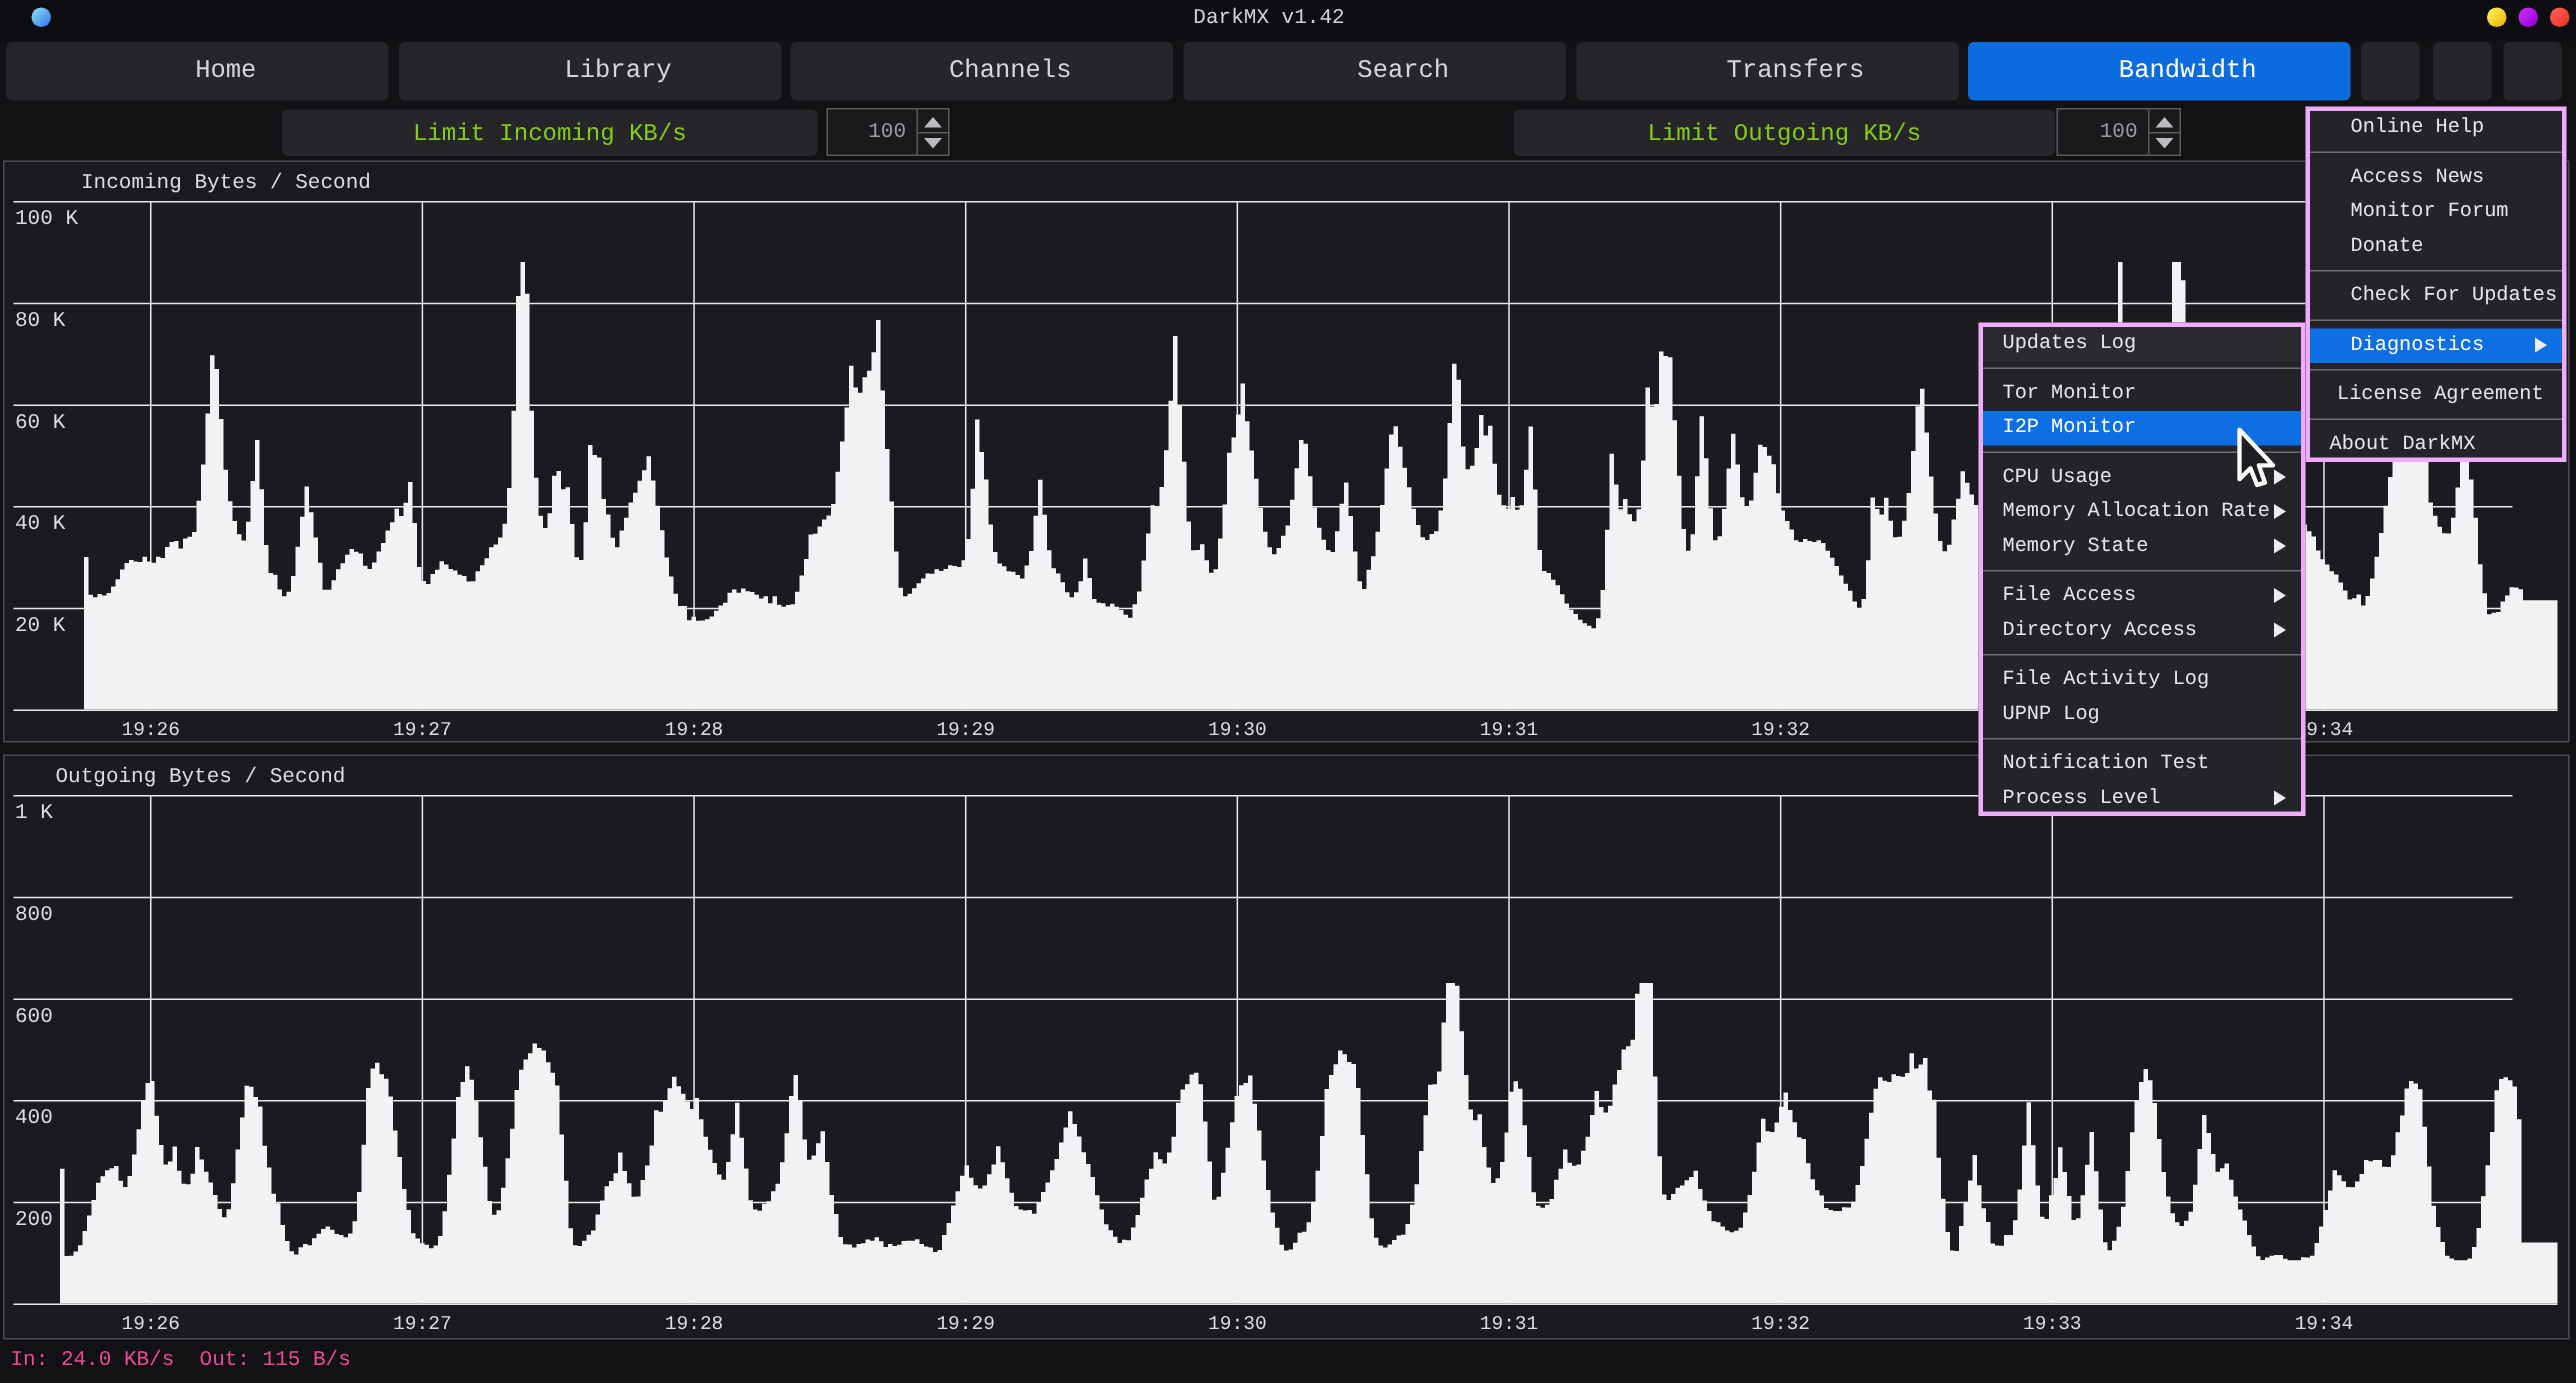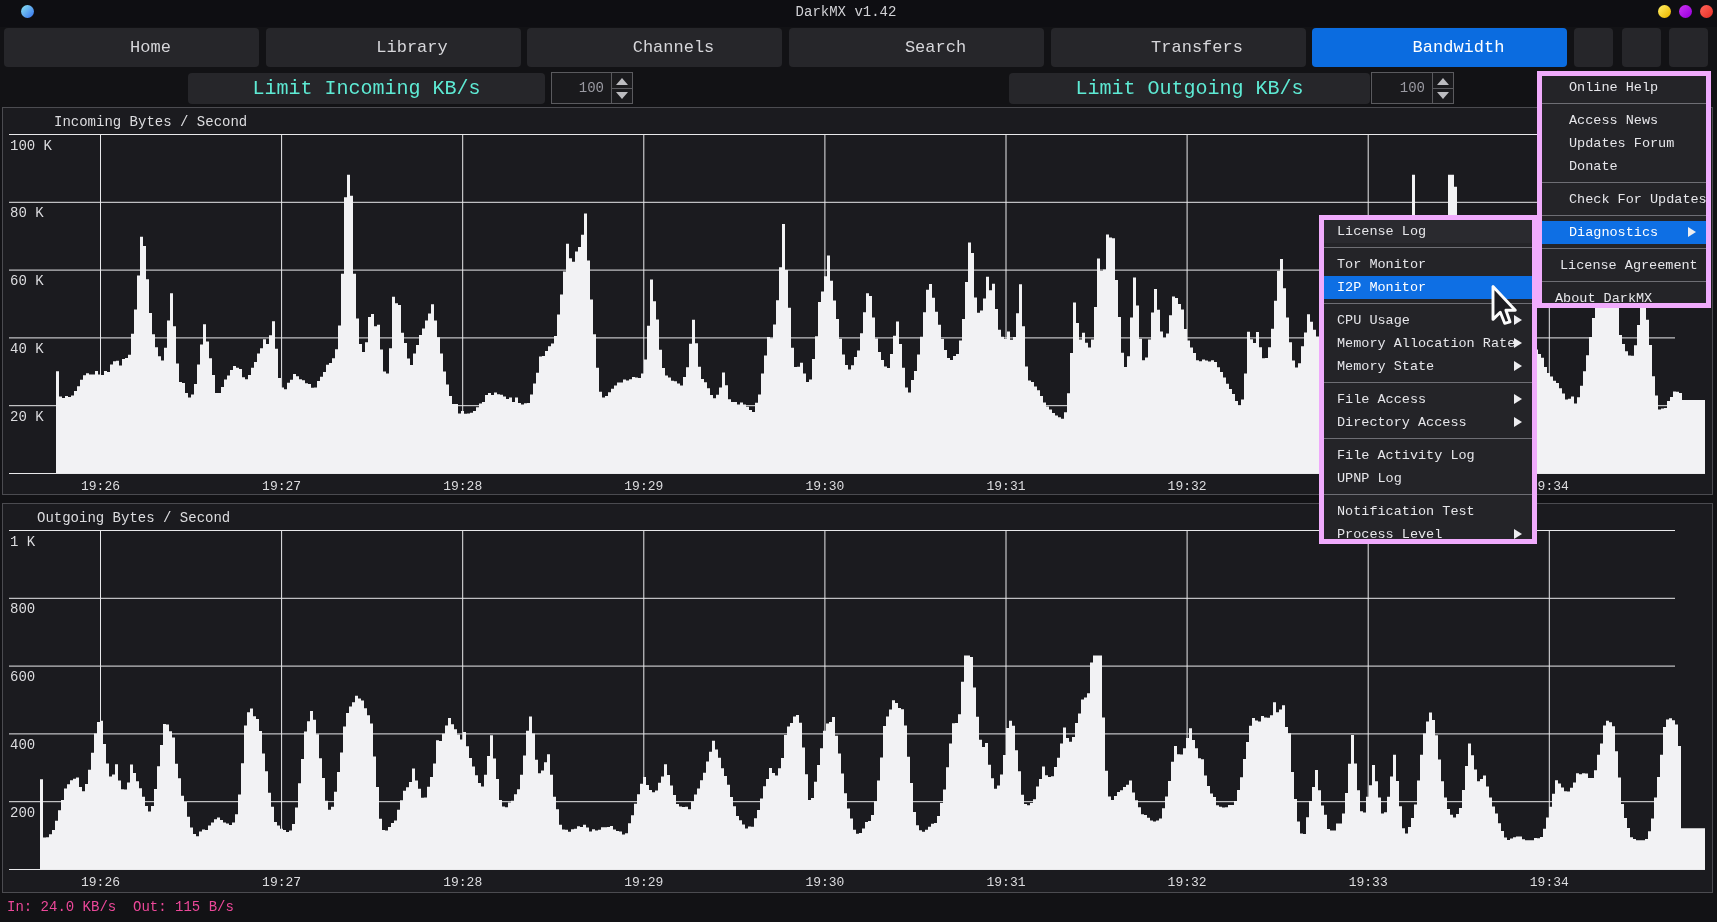--- a/index.html
+++ b/index.html
@@ -1,19 +1,19 @@
 <!DOCTYPE html>
 <html><head><meta charset="utf-8"><style>
 *{margin:0;padding:0;box-sizing:border-box}
 html,body{width:1717px;height:922px;background:#121215;overflow:hidden;font-family:"Liberation Mono",monospace}
 .abs{position:absolute}
 .tab{position:absolute;top:28px;height:39px;background:#26262a;border-radius:4px;color:#d6d6da;font-size:17px;display:flex;align-items:center;justify-content:center;padding-left:38px}
-.box{position:absolute;background:#26262a;border-radius:4px;color:#5eead4;font-size:20px;display:flex;align-items:center;justify-content:center}
+.box{position:absolute;background:#26262a;border-radius:4px;color:#84cc16;font-size:16px;display:flex;align-items:center;justify-content:center}
 .panel{position:absolute;left:2px;width:1711px;background:#1b1b1f;border:1px solid #4b4b50}
-.menu{position:absolute;background:#242428;border:5px solid #f0abfc;font-size:13.5px;color:#e6e6ea;z-index:5}
+.menu{position:absolute;background:#242428;border:3px solid #f0abfc;font-size:13.5px;color:#e6e6ea;z-index:5}
 .mi{height:23px;display:flex;align-items:center;padding-left:13px;position:relative;white-space:pre}
 .sep{height:10px;position:relative}
 .sep:after{content:"";position:absolute;left:0;right:0;top:4px;border-top:1px solid #6e6e74}
 .hl{background:#0e6fe4;color:#ffffff}
 .arr{position:absolute;right:10px;top:50%;margin-top:-5.5px;width:0;height:0;border-left:8px solid #ededf0;border-top:5.5px solid transparent;border-bottom:5.5px solid transparent}
 .dot{position:absolute;top:5px;width:13px;height:13px;border-radius:50%}
 </style></head><body>
 
 <div class="abs" style="left:0;top:0;width:1717px;height:27px;background:#0e0e12"></div>
 <div class="abs" style="left:0;top:4px;width:1692px;text-align:center;color:#d2d2d6;font-size:14px">DarkMX v1.42</div>
@@ -123,21 +123,21 @@
       <text x="1003.0" y="382" font-size="13" fill="#dcdcdf" text-anchor="middle">19:31</text>
       <text x="1184.1" y="382" font-size="13" fill="#dcdcdf" text-anchor="middle">19:32</text>
       <text x="1365.2" y="382" font-size="13" fill="#dcdcdf" text-anchor="middle">19:33</text>
       <text x="1546.3" y="382" font-size="13" fill="#dcdcdf" text-anchor="middle">19:34</text>
     </svg>
 </div>
 
 <div class="abs" style="left:7px;top:899px;color:#ec4899;font-size:14px;white-space:pre">In: 24.0 KB/s  Out: 115 B/s</div>
 
 <div class="menu" style="left:1319px;top:215px;width:218px;height:329px">
-<div class="mi" style="background:#2a2a2f">License Log</div>
+<div class="mi" style="background:#2a2a2f">Updates Log</div>
 <div class="sep"></div>
 <div class="mi">Tor Monitor</div>
 <div class="mi hl">I2P Monitor</div>
 <div class="sep"></div>
 <div class="mi">CPU Usage<span class="arr"></span></div>
 <div class="mi">Memory Allocation Rate<span class="arr"></span></div>
 <div class="mi">Memory State<span class="arr"></span></div>
 <div class="sep"></div>
 <div class="mi">File Access<span class="arr"></span></div>
 <div class="mi">Directory Access<span class="arr"></span></div>
@@ -146,21 +146,21 @@
 <div class="mi">UPNP Log</div>
 <div class="sep"></div>
 <div class="mi">Notification Test</div>
 <div class="mi">Process Level<span class="arr"></span></div>
 </div>
 
 <div class="menu" style="left:1537px;top:71px;width:174px;height:237px">
 <div class="mi" style="padding-left:27px">Online Help</div>
 <div class="sep"></div>
 <div class="mi" style="padding-left:27px">Access News</div>
-<div class="mi" style="padding-left:27px">Updates Forum</div>
+<div class="mi" style="padding-left:27px">Monitor Forum</div>
 <div class="mi" style="padding-left:27px">Donate</div>
 <div class="sep"></div>
 <div class="mi" style="padding-left:27px">Check For Updates</div>
 <div class="sep"></div>
 <div class="mi hl" style="padding-left:27px">Diagnostics<span class="arr"></span></div>
 <div class="sep"></div>
 <div class="mi" style="padding-left:18px">License Agreement</div>
 <div class="sep"></div>
 <div class="mi" style="">About DarkMX</div>
 </div>

